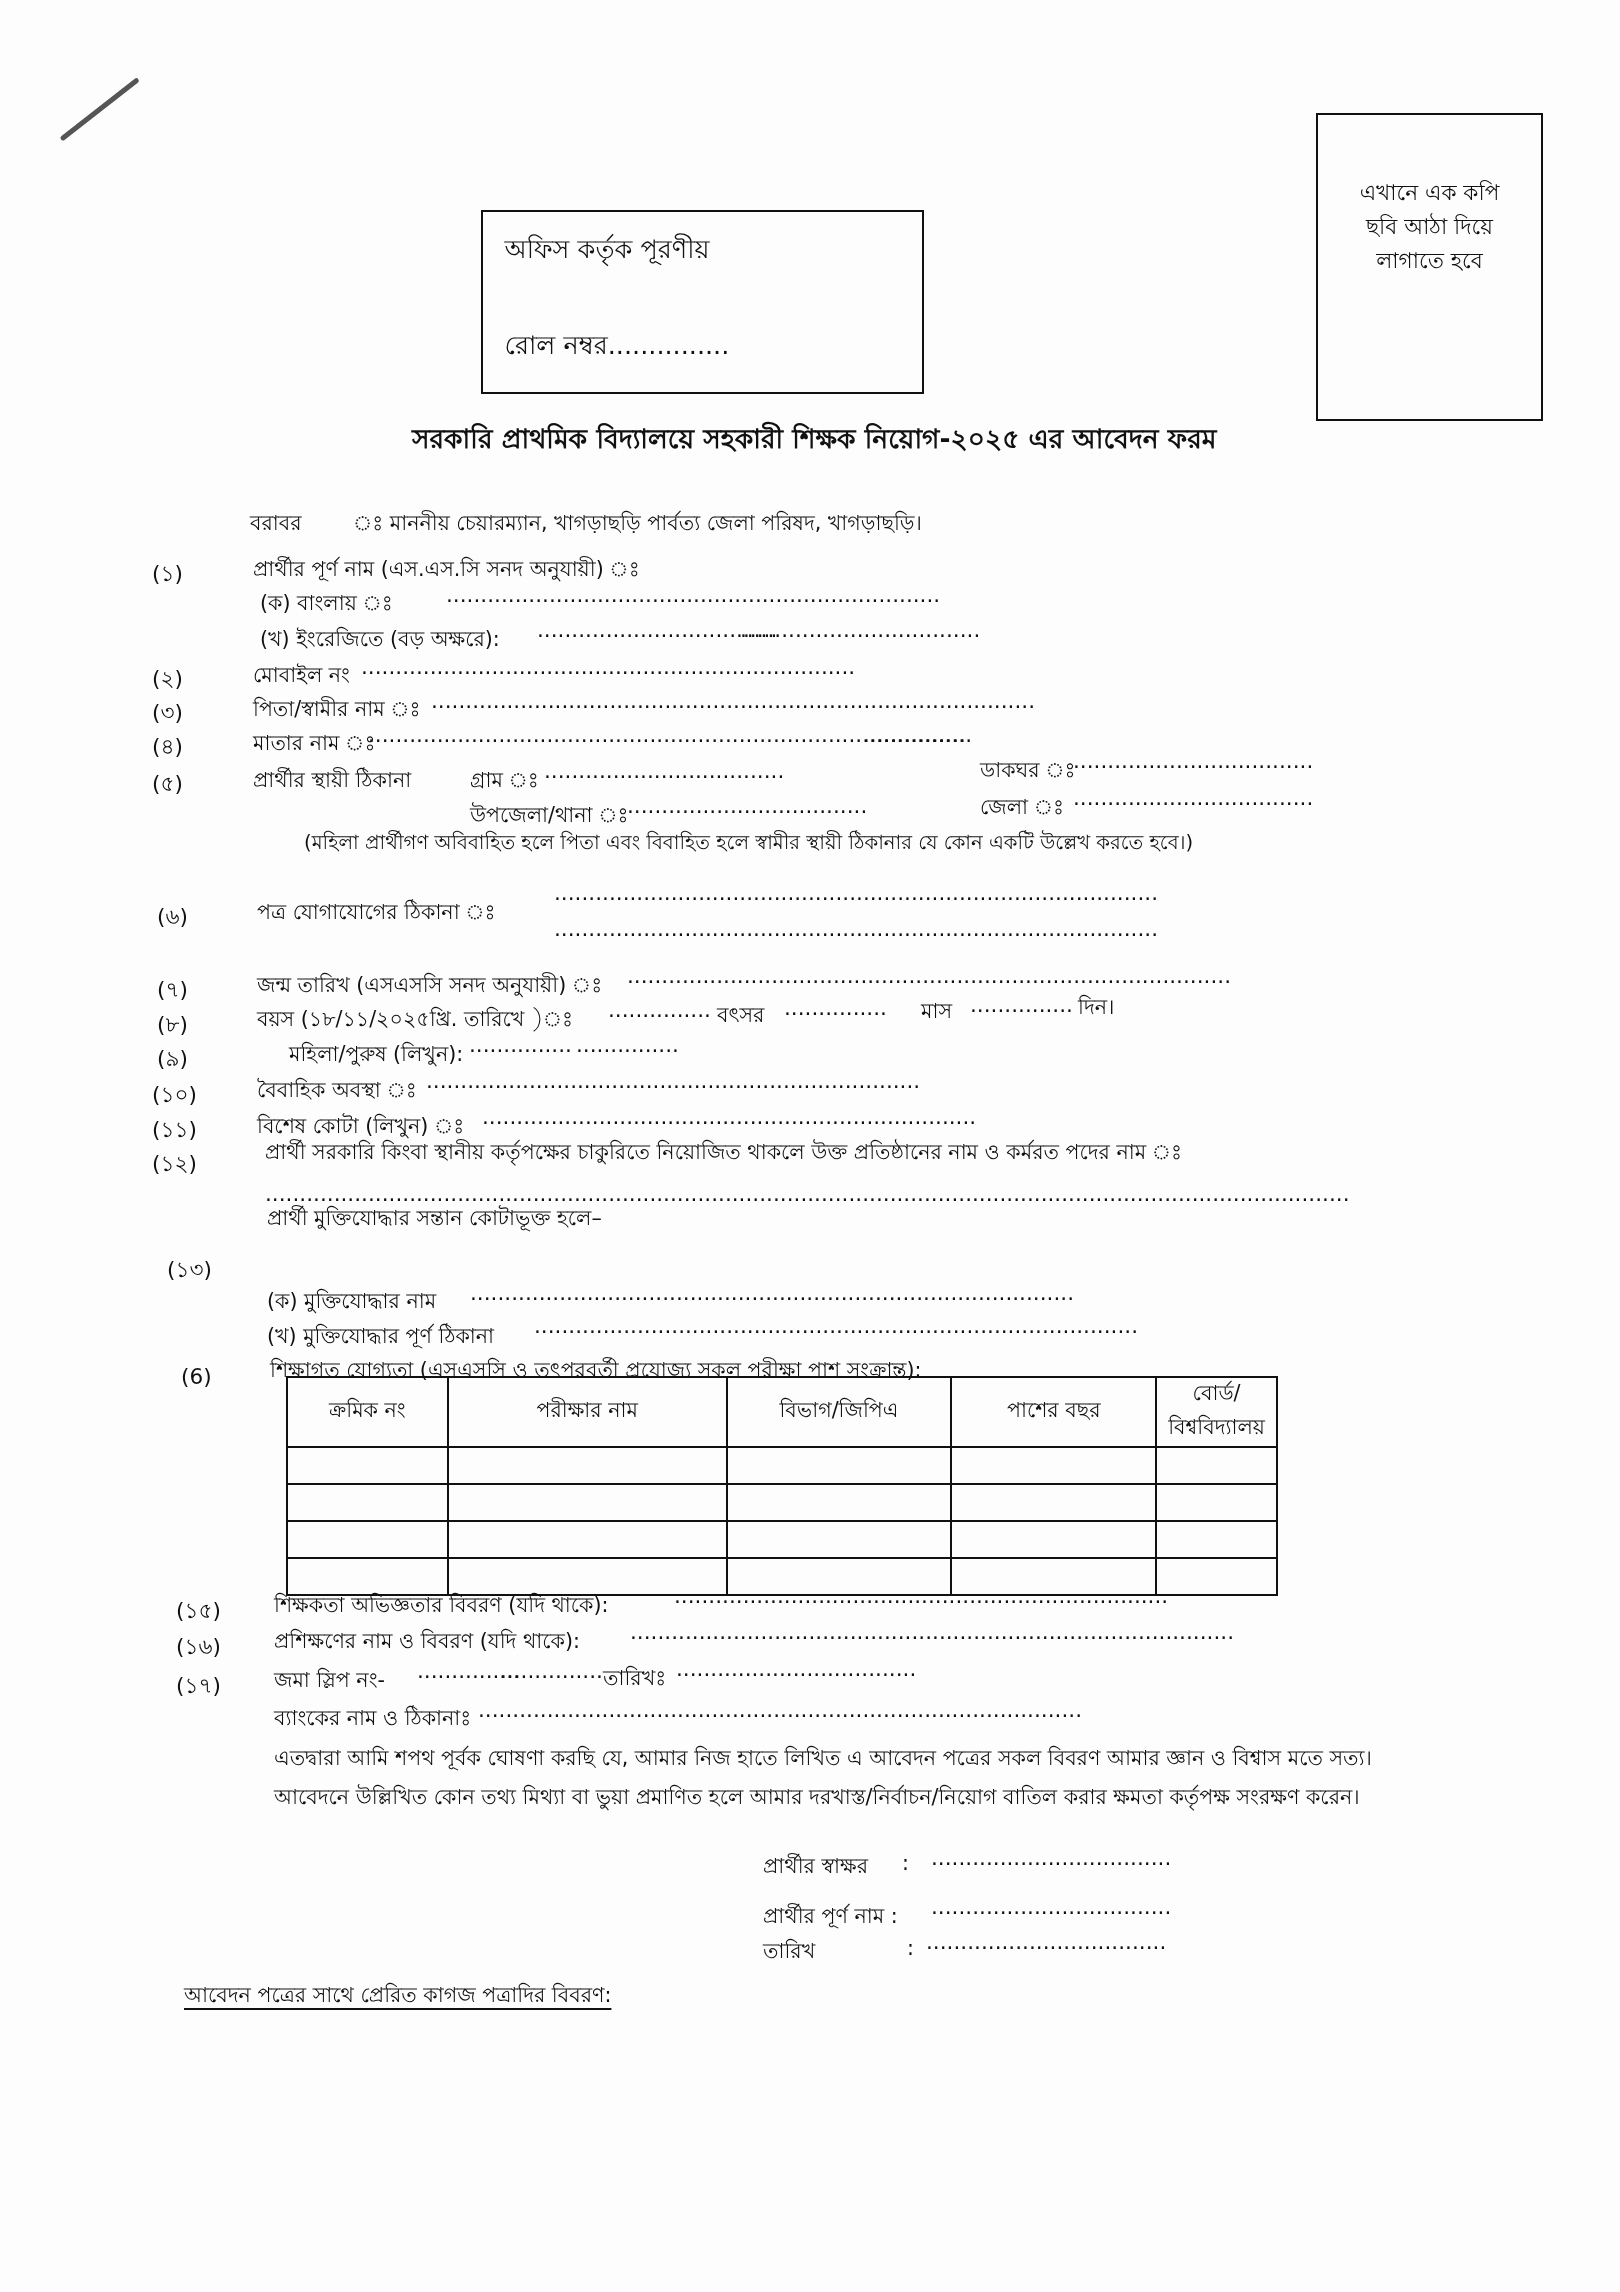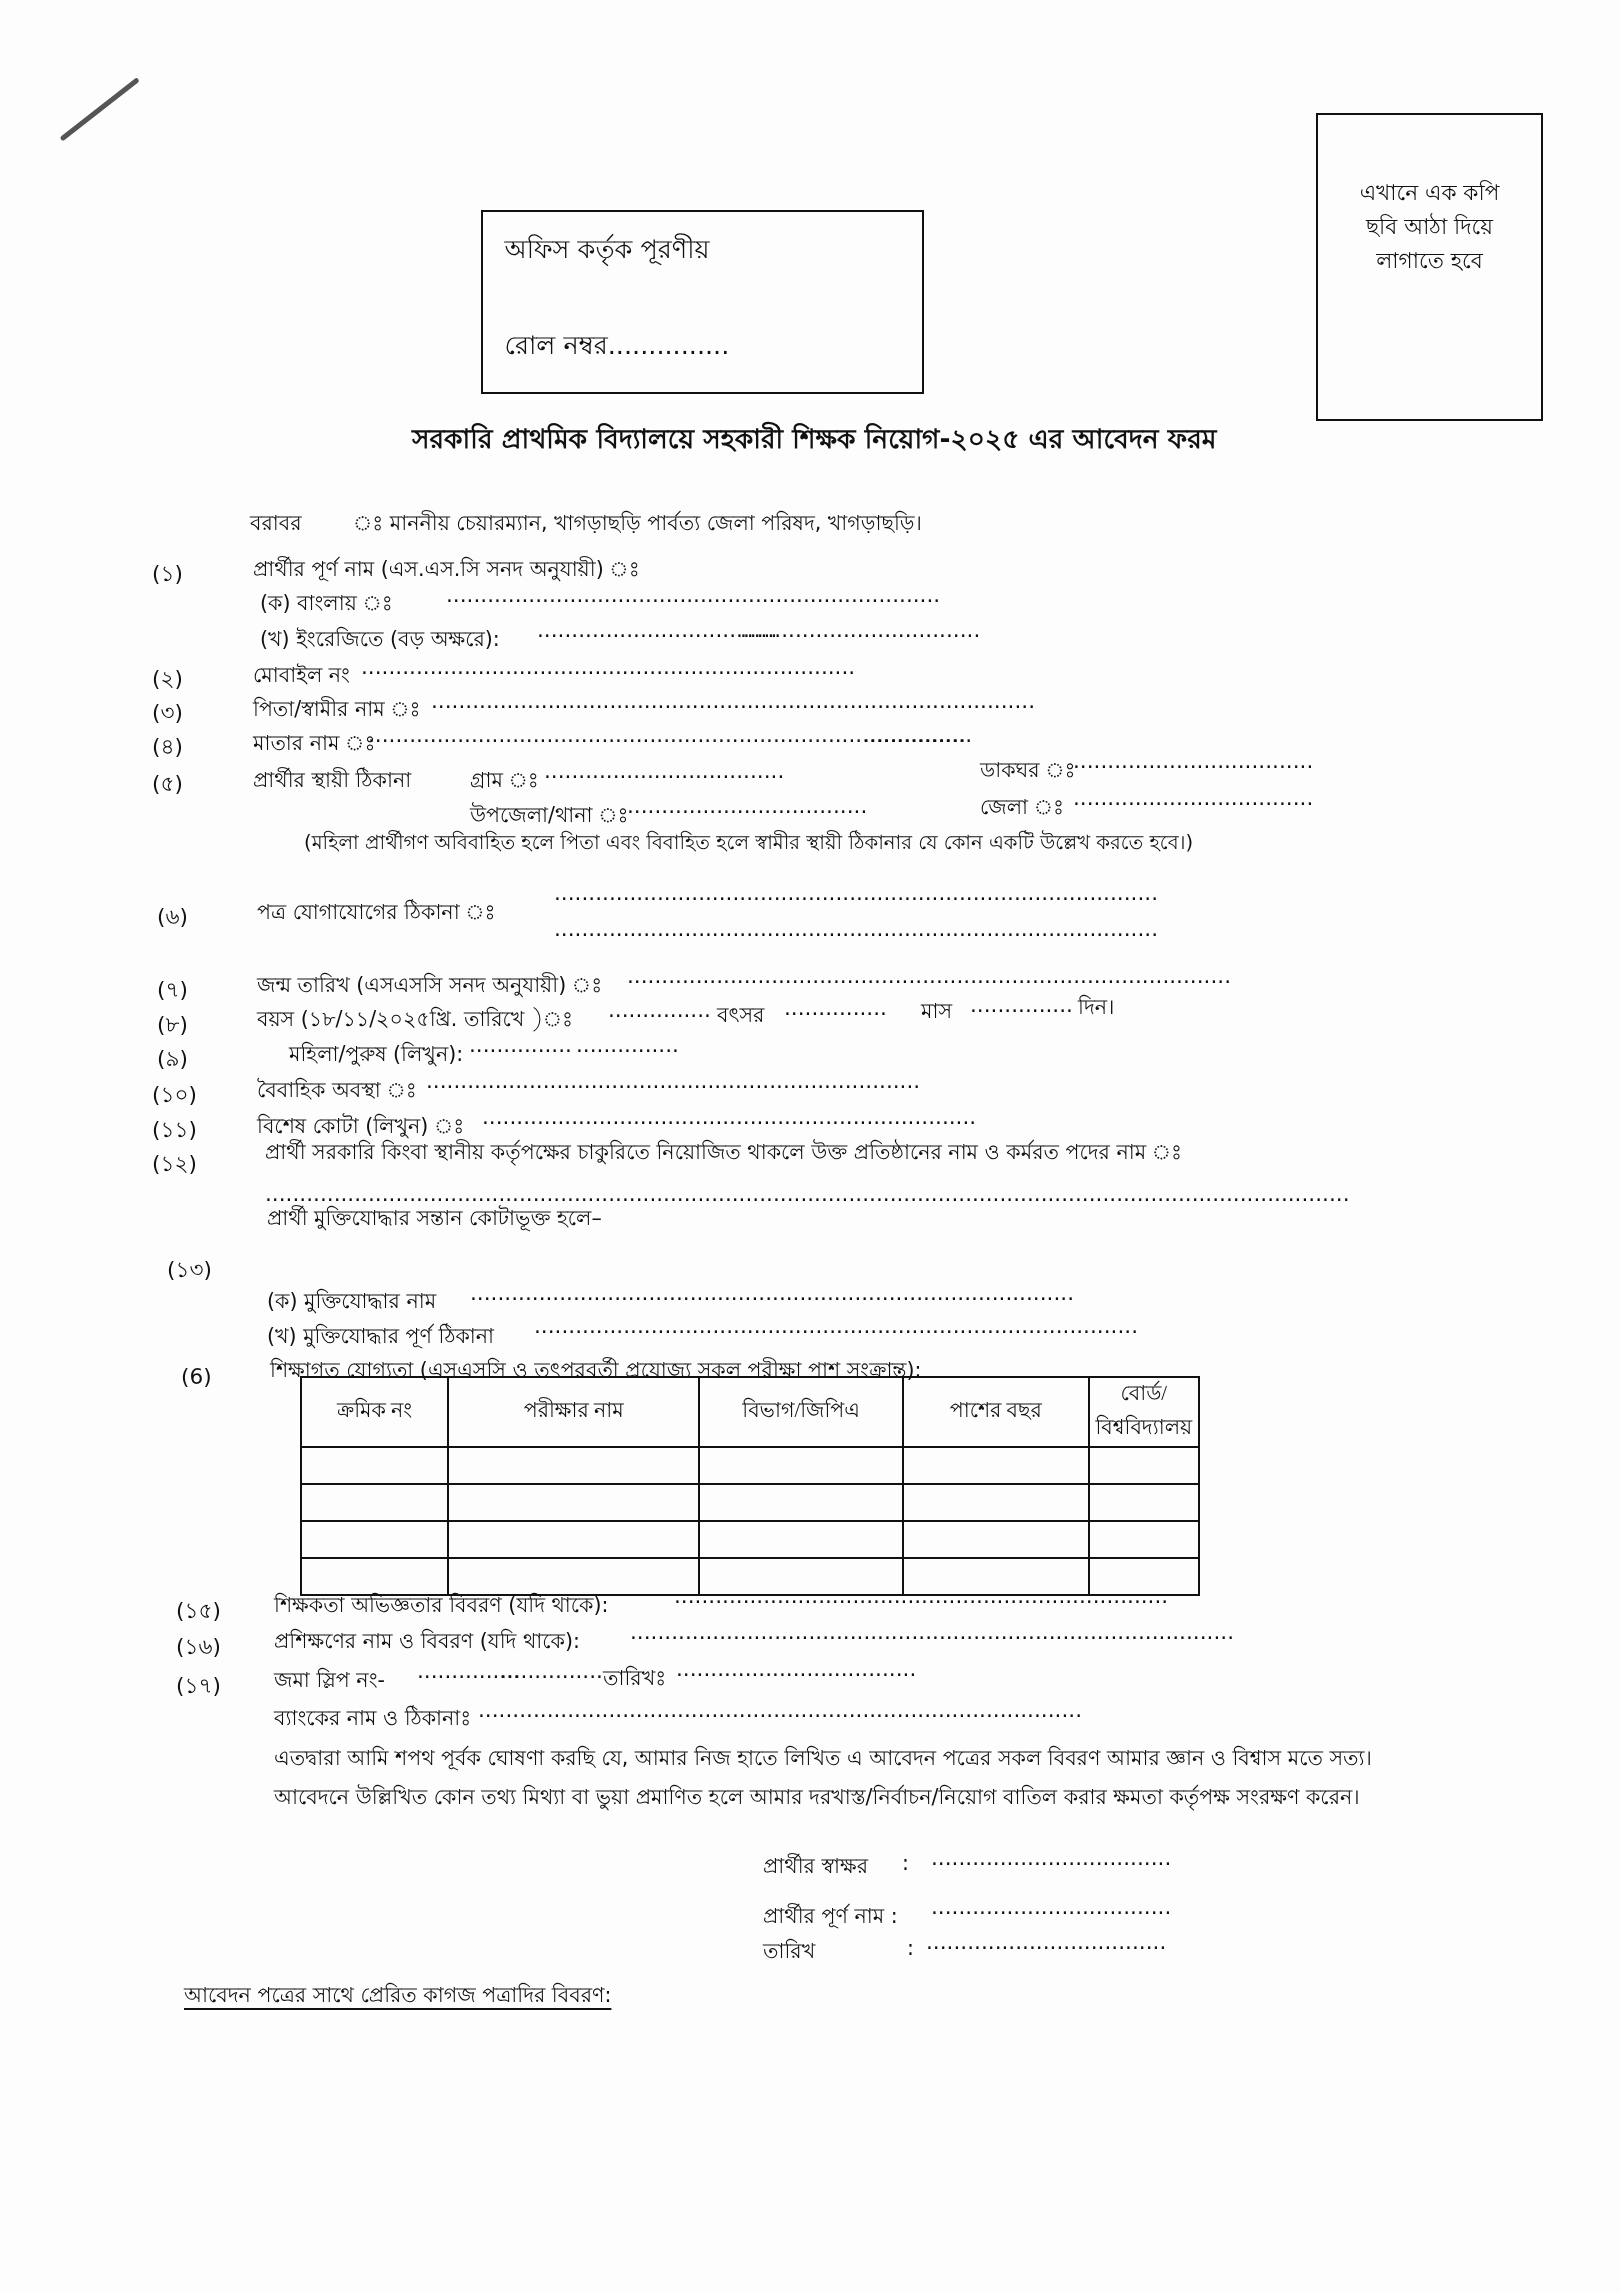--- a/index.html
+++ b/index.html
@@ -21,21 +21,21 @@
   .photo-box {
     position:absolute; left:1316px; top:113px; width:227px; height:308px;
     border:2px solid #111; box-sizing:border-box; text-align:center;
   }
   .photo-box .ptxt { margin-top:61px; font-size:21.6px; line-height:34px; white-space:normal; }
   .title { left:412px; top:419px; font-size:26.5px; font-weight:bold; }
   .num { font-size:21.6px; }
   .lbl { font-size:20.6px; }
   .dots { letter-spacing:0px; }
   table.edu {
-    position:absolute; left:300px; top:1376px; width:900px; border-collapse:collapse;font-family:Liberation Serif, serif;
+    position:absolute; left:286px; top:1376px; width:992px; border-collapse:collapse;
   }
   table.edu th, table.edu td {
     border:2px solid #111; font-weight:normal; font-size:20.6px; height:35px; padding:0 5.9px;
   }
   table.edu td { height:35px; }
   .decl { font-size:20.6px; }
   .underline { text-decoration:underline; text-underline-offset:5.9px; }
 </style>
 </head>
 <body>

